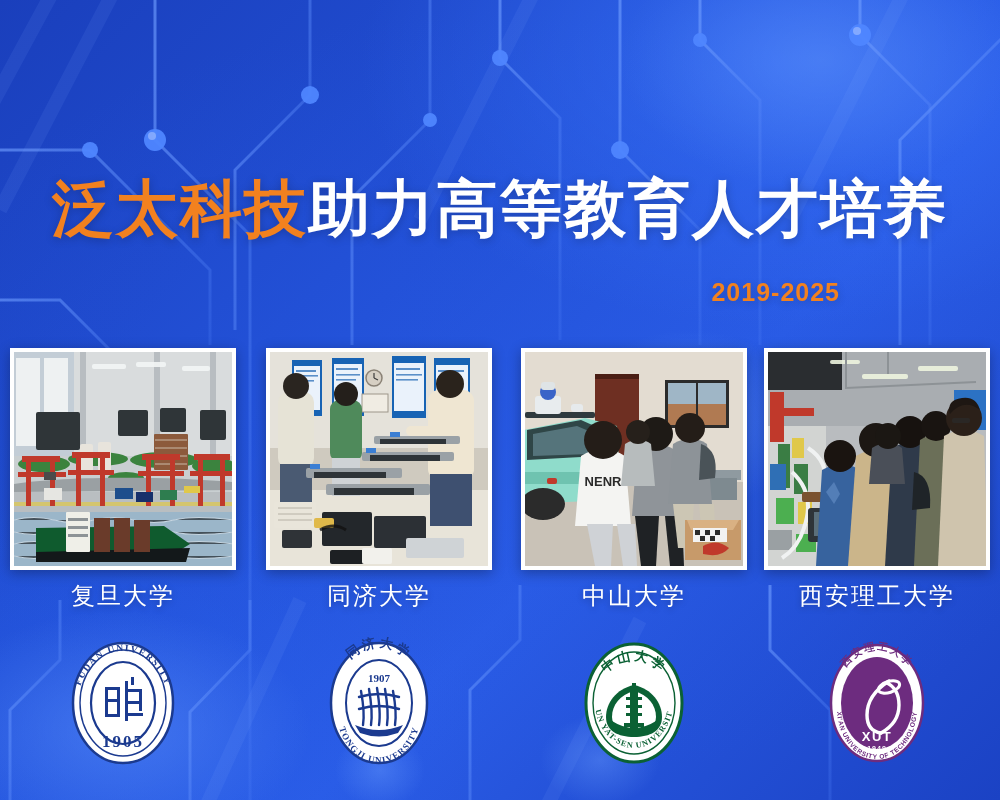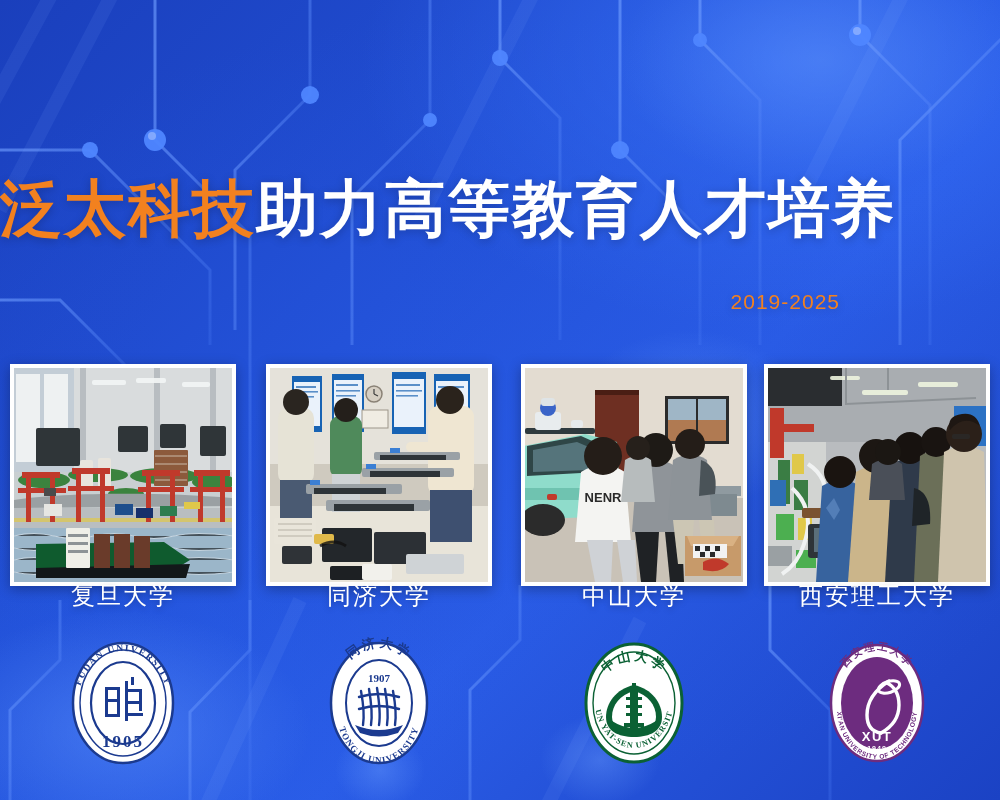--- a/index.html
+++ b/index.html
@@ -13,37 +13,36 @@
     background:
       radial-gradient(ellipse 70% 55% at 78% 8%,  rgba(60,120,255,0.55) 0%, rgba(60,120,255,0) 60%),
       radial-gradient(ellipse 60% 50% at 12% 92%, rgba(40,95,235,0.55) 0%, rgba(40,95,235,0) 62%),
       radial-gradient(ellipse 90% 70% at 50% 50%, rgba(38,88,226,0.35) 0%, rgba(20,52,170,0) 70%),
       linear-gradient(135deg,#1a3fbc 0%,#2250d6 38%,#2a5ce6 62%,#1b42c4 100%);
   }
   .bg-layer{position:absolute;inset:0;}
   .bg-svg{position:absolute;inset:0;width:1000px;height:800px;}
 
   
-  .title-wrap{position:absolute;left:0;right:0;top:178px;text-align:left;}
+  .title-wrap{position:absolute;left:0;right:0;top:178px;text-align:center;}
   .title{
     font-size:62px;line-height:1;font-weight:700;letter-spacing:2px;
     white-space:nowrap;
     text-shadow:0 2px 10px rgba(0,0,0,.22);
   }
   .t-orange{color:#f2811f;}
   .t-white{color:#ffffff;}
   .subtitle{
     position:absolute;right:160px;top:278px;
-    color:#f2811f;font-size:21px;font-weight:400;letter-spacing:1px;
+    color:#f2811f;font-size:25px;font-weight:700;letter-spacing:1px;
     text-shadow:0 2px 8px rgba(0,0,0,.2);
-    margin-top:12px;
   }
 
   
-  .cards{position:absolute;left:0;top:348px;width:1000px;height:222px;margin-top:16px;}
+  .cards{position:absolute;left:0;top:348px;width:1000px;height:222px;}
   .card{
     position:absolute;top:0;width:226px;height:222px;
     background:#ffffff;padding:4px;box-sizing:border-box;
     box-shadow:0 3px 12px rgba(0,0,0,.30);
   }
   .card.c0{left:10px;}
   .card.c1{left:266px;}
   .card.c2{left:521px;}
   .card.c3{left:764px;}
   .photo{position:relative;width:100%;height:100%;overflow:hidden;background:#8b8f93;}

